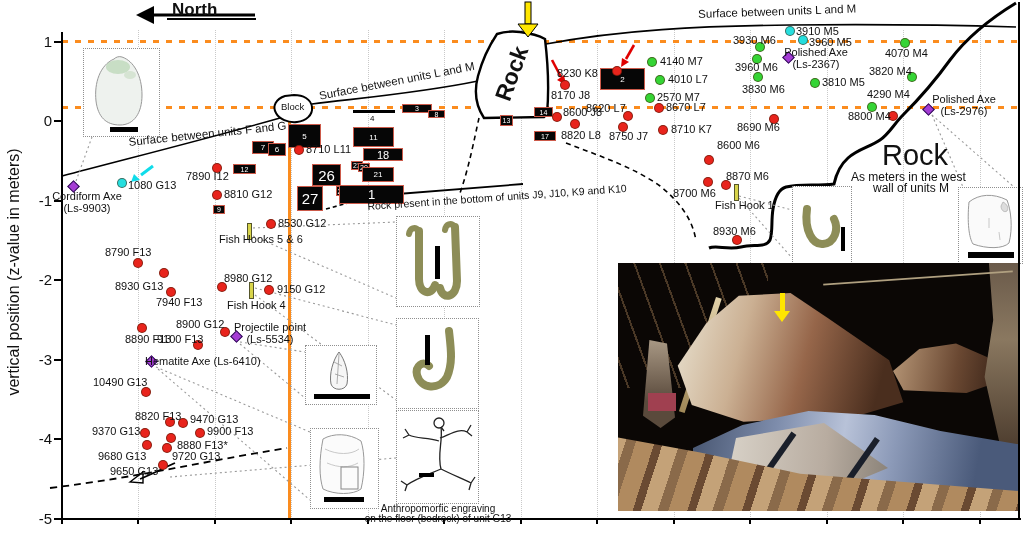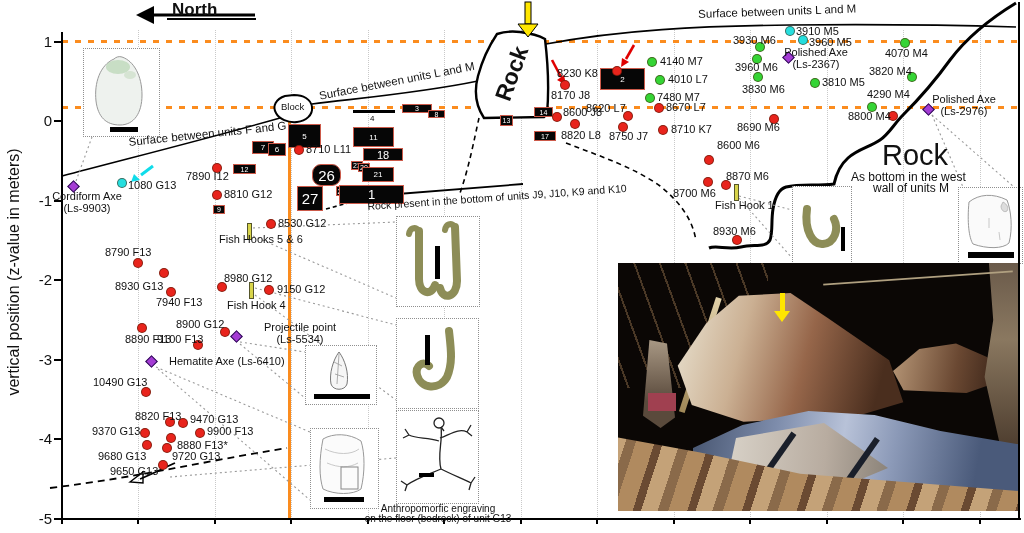--- a/index.html
+++ b/index.html
@@ -183,21 +183,21 @@
     <div style="left:156px;top:48px;width:0;height:0;border-left:8px solid transparent;border-right:8px solid transparent;border-top:11px solid #ffe600"></div>
   </div>
 
   <div class="ann" style="left:172px;top:0;font-size:17px;font-weight:bold;">North</div>
   <div class="ann" style="left:14px;top:272px;transform:translate(-50%,-50%) rotate(-90deg);font-size:16px;">vertical position (z-value in meters)</div>
   <div class="ann" style="left:128px;top:136px;font-size:11.5px;transform:rotate(-6deg);transform-origin:left top;">Surface between units F and G</div>
   <div class="ann" style="left:318px;top:90px;font-size:11.5px;transform:rotate(-11deg);transform-origin:left top;">Surface between units L and M</div>
   <div class="ann" style="left:698px;top:8px;font-size:11.5px;transform:rotate(-2deg);transform-origin:left top;">Surface between units L and M</div>
   <div class="ann" style="left:477px;top:60px;width:70px;text-align:center;font-size:23px;font-weight:600;transform:rotate(-70deg);">Rock</div>
   <div class="ann" style="left:882px;top:139px;font-size:29px;">Rock</div>
-  <div class="ann" style="left:851px;top:170px;font-size:12px;">As bottom in the west</div>
+  <div class="ann" style="left:851px;top:170px;font-size:12px;">As meters in the west</div>
   <div class="ann" style="left:851px;top:181px;width:120px;text-align:center;font-size:12px;">wall of units M</div>
   <div class="ann" style="left:367px;top:200px;font-size:10.5px;transform:rotate(-4deg);transform-origin:left top;">Rock present in the bottom of units J9, J10, K9 and K10</div>
   <div class="ann" style="left:281px;top:101px;font-size:9.5px;z-index:8;">Block</div>
   <div class="ann" style="left:368px;top:503px;width:140px;text-align:center;font-size:10px;z-index:8;">Anthropomorfic engraving</div>
   <div class="ann" style="left:358px;top:513px;width:160px;text-align:center;font-size:10px;z-index:8;">on the floor (bedrock) of unit G13</div>
 
   <div class="axis" style="left:61px;top:32px;width:2px;height:487px;"></div>
   <div class="axis" style="left:61px;top:518px;width:960px;height:2px;"></div>
   <div class="axis" style="left:1018px;top:2px;width:2px;height:517px;"></div>
 
@@ -274,21 +274,21 @@
       <div class="plabel" style="left: 98px; top: 451px;">9680 G13</div>
       <span class="mk circle" style="left: 162px; top: 443px; background: rgb(232, 36, 28);"></span>
       <div class="plabel" style="left: 172px; top: 451px;">9720 G13</div>
       <span class="mk circle" style="left: 158px; top: 460px; background: rgb(232, 36, 28);"></span>
       <div class="plabel" style="left: 110px; top: 466px;">9650 G13</div>
       <span class="mk circle" style="left: 647px; top: 57px; background: rgb(53, 212, 53);"></span>
       <div class="plabel" style="left: 660px; top: 56px;">4140 M7</div>
       <span class="mk circle" style="left: 655px; top: 75px; background: rgb(53, 212, 53);"></span>
       <div class="plabel" style="left: 668px; top: 74px;">4010 L7</div>
       <span class="mk circle" style="left: 645px; top: 93px; background: rgb(53, 212, 53);"></span>
-      <div class="plabel" style="left: 657px; top: 92px;">7480 M7</div>
+      <div class="plabel" style="left: 657px; top: 92px;">2570 M7</div>
       <span class="mk circle" style="left: 755px; top: 42px; background: rgb(53, 212, 53);"></span>
       <div class="plabel" style="left: 733px; top: 35px;">3930 M6</div>
       <span class="mk circle" style="left: 752px; top: 54px; background: rgb(53, 212, 53);"></span>
       <div class="plabel" style="left: 735px; top: 62px;">3960 M6</div>
       <span class="mk circle" style="left: 753px; top: 72px; background: rgb(53, 212, 53);"></span>
       <div class="plabel" style="left: 742px; top: 84px;">3830 M6</div>
       <span class="mk circle" style="left: 810px; top: 78px; background: rgb(53, 212, 53);"></span>
       <div class="plabel" style="left: 822px; top: 77px;">3810 M5</div>
       <span class="mk circle" style="left: 900px; top: 38px; background: rgb(53, 212, 53);"></span>
       <div class="plabel" style="left: 885px; top: 48px;">4070 M4</div>
@@ -305,23 +305,23 @@
       <span class="mk diamond" style="left: 69px; top: 182px; background: rgb(164, 59, 212);"></span>
       <div class="plabel" style="left: 40px; top: 191px; width: 94px; text-align: center;">Cordiform Axe
 (Ls-9903)</div>
       <span class="mk diamond" style="left: 784px; top: 53px; background: rgb(164, 59, 212);"></span>
       <div class="plabel" style="left: 781px; top: 47px; width: 70px; text-align: center;">Polished Axe
 (Ls-2367)</div>
       <span class="mk diamond" style="left: 924px; top: 105px; background: rgb(164, 59, 212);"></span>
       <div class="plabel" style="left: 928px; top: 94px; width: 72px; text-align: center;">Polished Axe
 (Ls-2976)</div>
       <span class="mk diamond" style="left: 147px; top: 357px; background: rgb(164, 59, 212);"></span>
-      <div class="plabel" style="left: 169px; top: 356px;">Hematite Axe (Ls-6410)</div>
+      <div class="plabel" style="left: 145px; top: 356px;">Hematite Axe (Ls-6410)</div>
       <span class="mk diamond" style="left: 232px; top: 332px; background: rgb(164, 59, 212);"></span>
-      <div class="plabel" style="left: 230px; top: 322px; width: 80px; text-align: center; margin-left: 30px;">Projectile point
+      <div class="plabel" style="left: 230px; top: 322px; width: 80px; text-align: center;">Projectile point
 (Ls-5534)</div>
       <span class="mk bar" style="left: 247px; top: 223px; background: rgb(216, 212, 74);"></span>
       <div class="plabel" style="left: 219px; top: 234px;">Fish Hooks 5 &amp; 6</div>
       <span class="mk bar" style="left: 249px; top: 282px; background: rgb(216, 212, 74);"></span>
       <div class="plabel" style="left: 227px; top: 300px;">Fish Hook 4</div>
       <span class="mk bar" style="left: 734px; top: 184px; background: rgb(216, 212, 74);"></span>
       <div class="plabel" style="left: 715px; top: 200px;">Fish Hook 1</div>
     </div>
   <div id="layer-axes">
       <div class="yticklabel" style="left: 24px; top: 33px;">1</div>
@@ -363,21 +363,21 @@
       <div class="grid" style="left: 903px;"></div>
       <div class="xtickmark" style="left: 979px; top: 519px;"></div>
       <div class="grid" style="left: 980px;"></div>
     </div>
   <div id="layer-boxes">
       <div class="ubox" style="left: 288px; top: 124px; width: 33px; height: 24px; font-size: 8px;">5</div>
       <div class="ubox" style="left: 252px; top: 141px; width: 22px; height: 13px; font-size: 8px;">7</div>
       <div class="ubox" style="left: 268px; top: 143px; width: 18px; height: 13px; font-size: 8px;">6</div>
       <div class="ubox" style="left: 233px; top: 164px; width: 23px; height: 10px; font-size: 7px;">12</div>
       <div class="ubox" style="left: 213px; top: 205px; width: 12px; height: 9px; font-size: 7px;">9</div>
-      <div class="ubox" style="left: 312px; top: 164px; width: 29px; height: 22px; font-size: 15px; border-radius: 9px;">26</div>
+      <div class="ubox" style="left: 312px; top: 164px; width: 29px; height: 22px; font-size: 15px;">26</div>
       <div class="ubox" style="left: 297px; top: 186px; width: 26px; height: 25px; font-size: 15px;">27</div>
       <div class="ubox" style="left: 353px; top: 127px; width: 41px; height: 20px; font-size: 8px;">11</div>
       <div class="ubox" style="left: 363px; top: 148px; width: 40px; height: 13px; font-size: 11px;">18</div>
       <div class="ubox" style="left: 351px; top: 161px; width: 12px; height: 9px; font-size: 7px;">23</div>
       <div class="ubox" style="left: 358px; top: 163px; width: 12px; height: 9px; font-size: 7px;">20</div>
       <div class="ubox" style="left: 362px; top: 167px; width: 32px; height: 15px; font-size: 8px;">21</div>
       <div class="ubox" style="left: 336px; top: 186px; width: 11px; height: 10px; font-size: 7px;">25</div>
       <div class="ubox" style="left: 339px; top: 185px; width: 65px; height: 19px; font-size: 13px;">1</div>
       <div style="position: absolute; left: 353px; top: 110px; width: 42px; height: 3px; background: rgb(0, 0, 0); z-index: 5;"></div>
       <div style="position: absolute; left: 370px; top: 114px; font-size: 8px; color: rgb(0, 0, 0); z-index: 5;">4</div>

